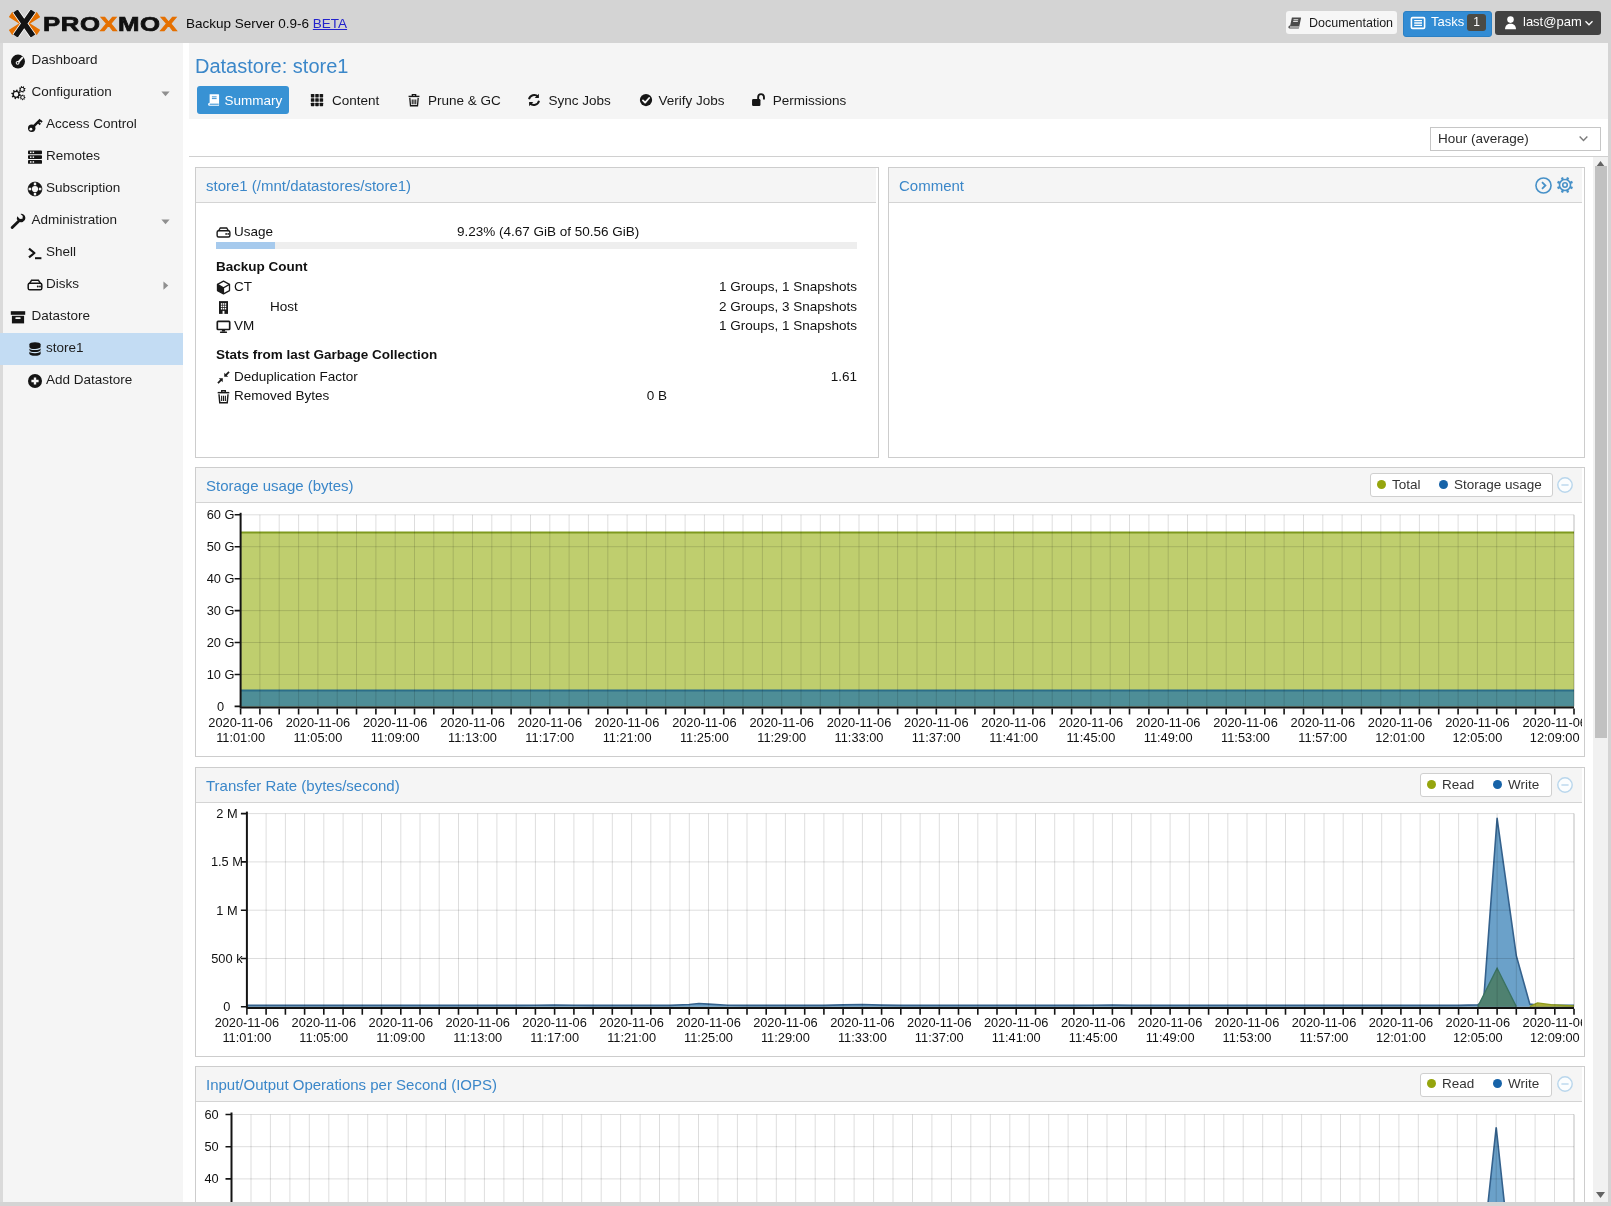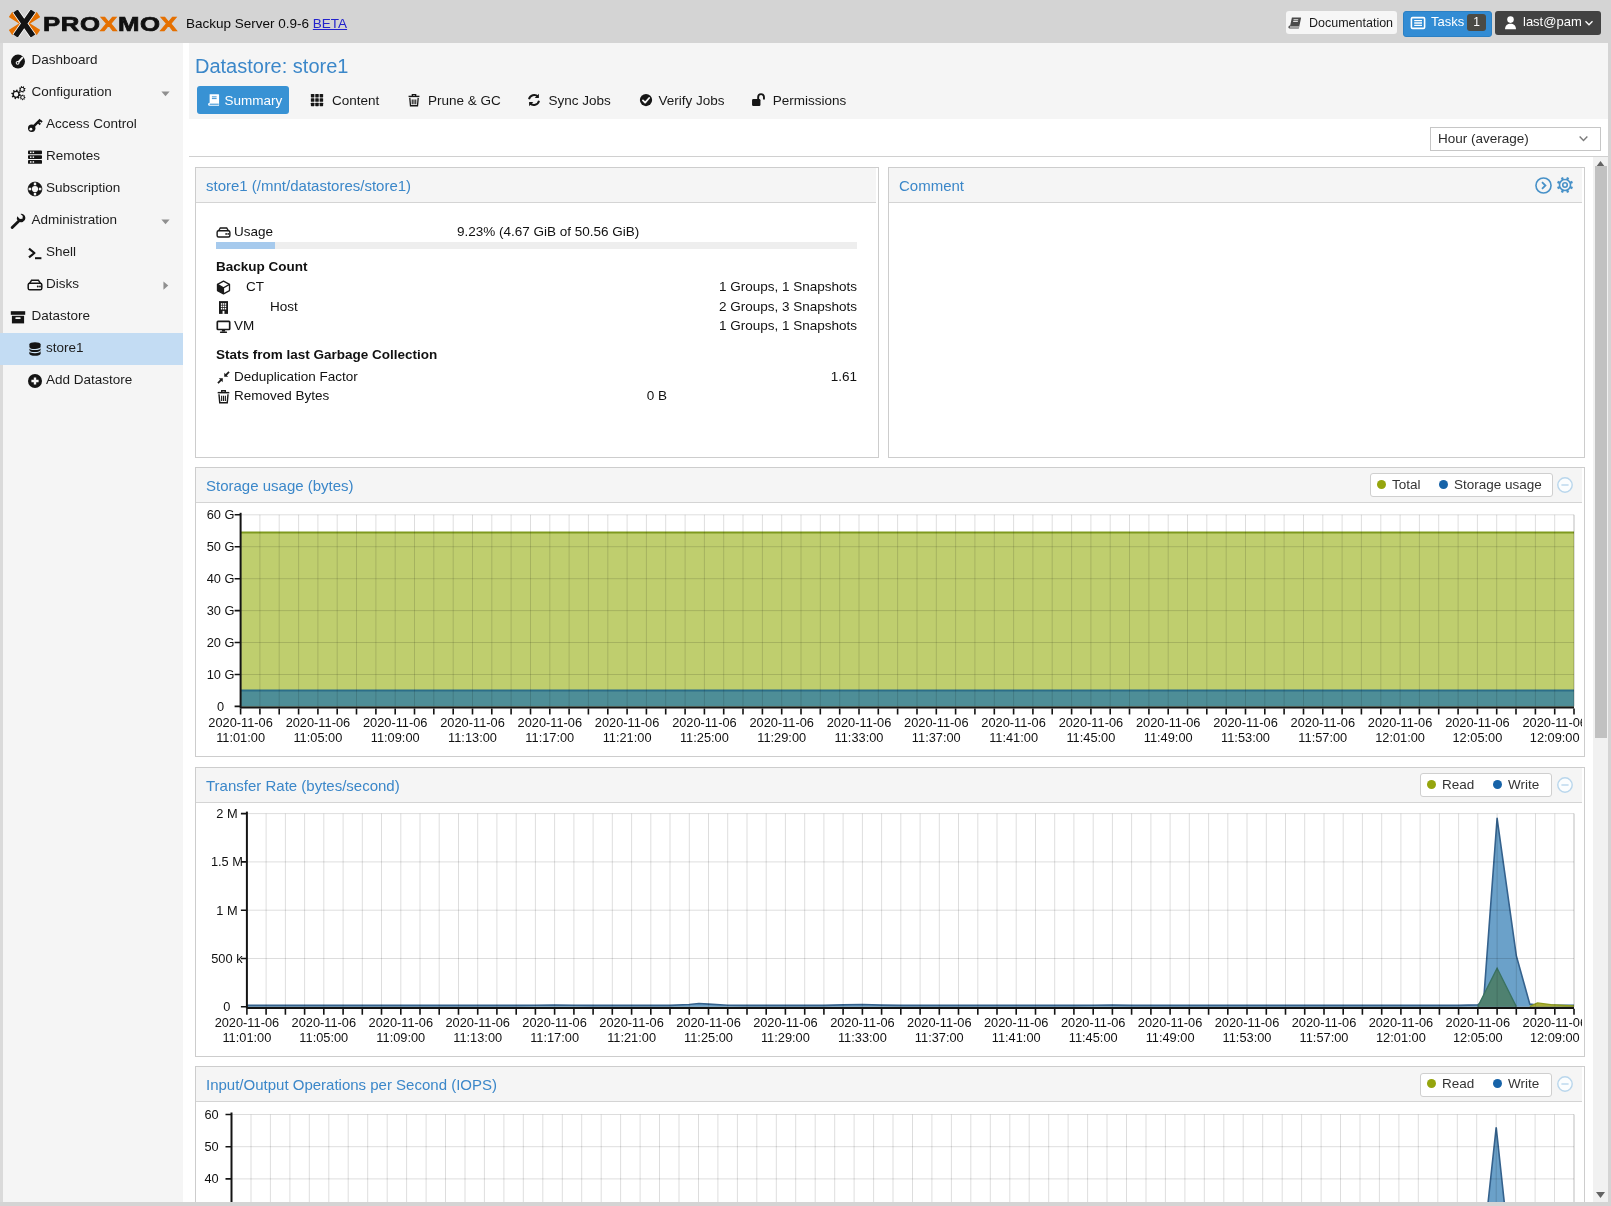--- a/index.html
+++ b/index.html
@@ -193,21 +193,21 @@
 <div class="abs" style="left:234px;top:224px;font-size:13.5px;font-weight:normal;color:#111;">Usage</div>
 <div class="abs" style="left:457px;top:224px;width:400px;text-align:left;font-size:13.5px;font-weight:normal;color:#111">9.23% (4.67 GiB of 50.56 GiB)</div>
 <div class="abs" style="left:216px;top:242px;width:641px;height:7px;background:#eeeeee"></div>
 <div class="abs" style="left:216px;top:242px;width:59px;height:7px;background:#a6caed"></div>
 <div class="abs" style="left:216px;top:258.5px;font-size:13.5px;font-weight:bold;color:#111;">Backup Count</div>
 <svg class="abs" style="left:216px;top:280px" width="15" height="15" viewBox="0 0 16 16">
     <path d="M8,1.2 L14.4,4.7 V11.3 L8,14.8 L1.6,11.3 V4.7 Z" fill="none" stroke="#1a1a1a" stroke-width="1.4" stroke-linejoin="round"></path>
     <path d="M1.6,4.7 L8,8.2 L14.4,4.7 M8,8.2 V14.8" fill="none" stroke="#1a1a1a" stroke-width="1.3"></path>
     <path d="M1.6,4.7 L8,8.2 V14.8 L1.6,11.3 Z" fill="#1a1a1a"></path>
   </svg>
-<div class="abs" style="left:234px;top:279px;font-size:13.5px;font-weight:normal;color:#111;margin-left:12px;">CT</div>
+<div class="abs" style="left:234px;top:279px;font-size:13.5px;font-weight:normal;color:#111;">CT</div>
 <div class="abs" style="left:457px;top:279px;width:400px;text-align:right;font-size:13.5px;font-weight:normal;color:#111">1 Groups, 1 Snapshots</div>
 <svg class="abs" style="left:216px;top:299.5px" width="15" height="15" viewBox="0 0 16 16">
     <rect x="3.2" y="1.2" width="9.6" height="13.6" fill="#1a1a1a"></rect>
     <rect x="5.2" y="3.4" width="1.5" height="1.7" fill="#fff"></rect>
     <rect x="5.2" y="5.9" width="1.5" height="1.7" fill="#fff"></rect>
     <rect x="5.2" y="8.4" width="1.5" height="1.7" fill="#fff"></rect>
     <rect x="7.3" y="3.4" width="1.5" height="1.7" fill="#fff"></rect>
     <rect x="7.3" y="5.9" width="1.5" height="1.7" fill="#fff"></rect>
     <rect x="7.3" y="8.4" width="1.5" height="1.7" fill="#fff"></rect>
     <rect x="9.4" y="3.4" width="1.5" height="1.7" fill="#fff"></rect>

